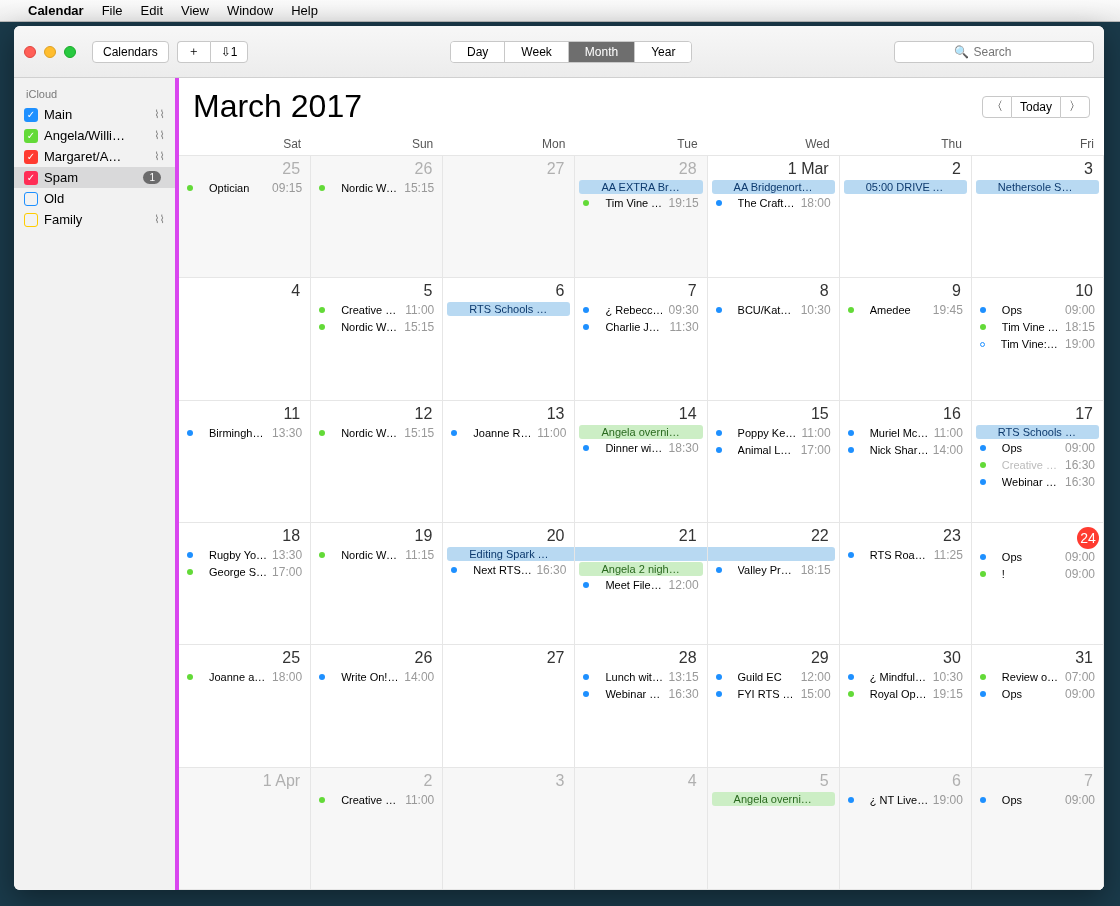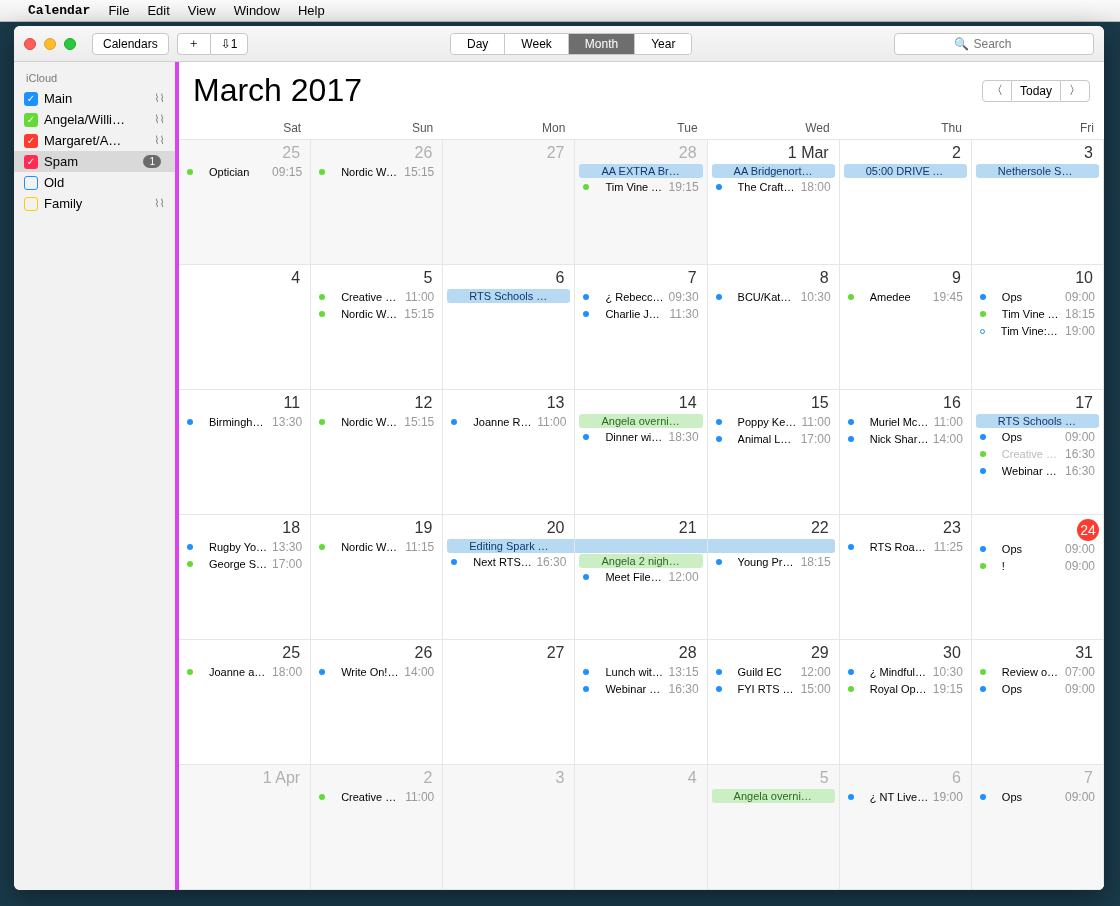--- a/index.html
+++ b/index.html
@@ -1,21 +1,21 @@
 <!DOCTYPE html>
 <html><head>
 <meta charset="utf-8">
 <style>
   * { box-sizing: border-box; margin: 0; padding: 0; }
   body { font-family: -apple-system, "Helvetica Neue", Helvetica, Arial, sans-serif; font-size: 13px; color: #000; background: #1a3a4a; width: 1120px; height: 906px; overflow: hidden; }
   .menubar { background: linear-gradient(#fafafa,#ededed); height: 22px; display: flex; align-items: center; padding: 0 10px; gap: 18px; font-size: 13px; border-bottom:1px solid #bbb;}
   .menubar .apple { font-size: 14px; }
-  .menubar .appname { font-weight: 600; font-family: Liberation Mono, monospace; }
+  .menubar .appname { font-weight: 600; }
   .window { position: absolute; left: 14px; top: 26px; width: 1090px; height: 864px; background: #fff; border-radius: 6px; box-shadow: 0 8px 30px rgba(0,0,0,.4); overflow: hidden; display:flex; flex-direction:column;}
-  .titlebar { height: 36px; background: linear-gradient(#f7f7f7,#ececec); border-bottom: 1px solid #d0d0d0; display: flex; align-items: center; padding: 0 10px; gap:8px;}
+  .titlebar { height: 52px; background: linear-gradient(#f7f7f7,#ececec); border-bottom: 1px solid #d0d0d0; display: flex; align-items: center; padding: 0 10px; gap:8px;}
   .traffic { display: flex; gap: 8px; margin-right: 8px;}
   .traffic span { width: 12px; height: 12px; border-radius: 50%; display: block;}
   .t-red{background:#ff5f57;border:1px solid #e0443e;}
   .t-yel{background:#ffbd2e;border:1px solid #dea123;}
   .t-grn{background:#28c940;border:1px solid #1aab29;}
   .tb-btn { background:#fff; border:1px solid #c8c8c8; border-radius:4px; height:22px; padding:0 10px; font-size:12px; display:flex; align-items:center; cursor:default;}
   .tb-group { display:flex; }
   .tb-group .tb-btn{border-radius:0;border-right:none;}
   .tb-group .tb-btn:first-child{border-radius:4px 0 0 4px;}
   .tb-group .tb-btn:last-child{border-radius:0 4px 4px 0;border-right:1px solid #c8c8c8;}
@@ -439,21 +439,21 @@
                 <span class="ev-time">12:00</span>
               </div>
             </div>
           </div>
           <div class="cell">
             <div class="daynum">22</div>
             <div class="events">
               <div class="bar blue span span-end">&nbsp;</div>
               <div class="ev">
                 <span class="dot blue"></span>
-                <span class="ev-title">Young Pre…</span>
+                <span class="ev-title">Valley Pre…</span>
                 <span class="ev-time">18:15</span>
               </div>
             </div>
           </div>
           <div class="cell">
             <div class="daynum">23</div>
             <div class="events">
               <div class="ev">
                 <span class="dot blue"></span>
                 <span class="ev-title">RTS Road…</span>

